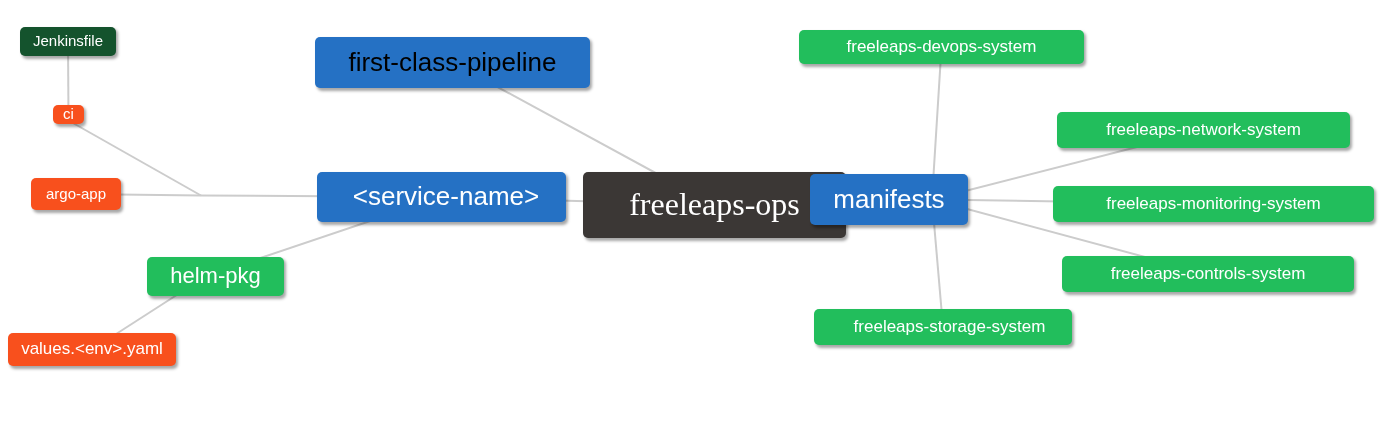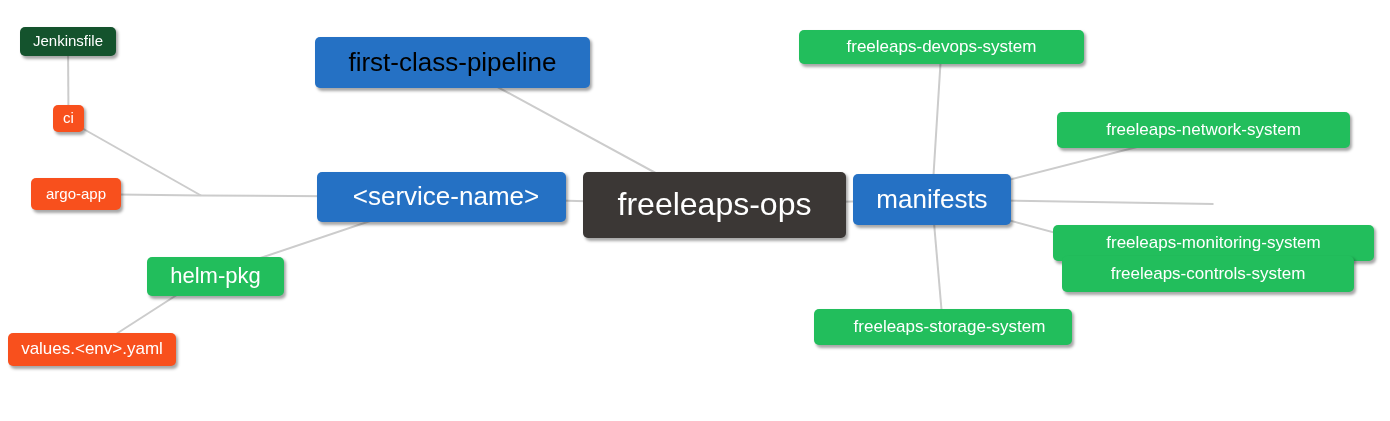--- a/index.html
+++ b/index.html
@@ -57,51 +57,51 @@
       <line x1="932" y1="199.5" x2="941.5" y2="47" stroke="#cccccc" stroke-width="2"></line>
       <line x1="932" y1="199.5" x2="1203.5" y2="130" stroke="#cccccc" stroke-width="2"></line>
       <line x1="932" y1="199.5" x2="1213.5" y2="204" stroke="#cccccc" stroke-width="2"></line>
       <line x1="932" y1="199.5" x2="1208" y2="274" stroke="#cccccc" stroke-width="2"></line>
       <line x1="932" y1="199.5" x2="943" y2="327" stroke="#cccccc" stroke-width="2"></line>
     </svg>
 
 <div class="node" style="left: 20px; top: 27px; width: 96px; height: 29px; background: #14532d; font-size: 15px; color: rgb(255, 255, 255);">
       <span>Jenkinsfile</span>
     </div>
-    <div class="node" style="left: 53px; top: 105px; width: 31px; height: 27px; background: rgb(248, 80, 29); font-size: 15px; color: rgb(255, 255, 255);">
+    <div class="node" style="left: 53px; top: 105px; width: 31px; height: 19px; background: rgb(248, 80, 29); font-size: 15px; color: rgb(255, 255, 255);">
       <span>ci</span>
     </div>
     <div class="node" style="left: 31px; top: 178px; width: 90px; height: 32px; background: rgb(248, 80, 29); font-size: 15px; color: rgb(255, 255, 255);">
       <span>argo-app</span>
     </div>
     <div class="node" style="left: 147px; top: 257px; width: 137px; height: 39px; background: rgb(34, 190, 92); font-size: 22px; color: rgb(255, 255, 255);">
       <span>helm-pkg</span>
     </div>
     <div class="node" style="left: 8px; top: 333px; width: 168px; height: 33px; background: rgb(248, 80, 29); font-size: 17px; color: rgb(255, 255, 255);">
       <span>values.&lt;env&gt;.yaml</span>
     </div>
     <div class="node" style="left: 315px; top: 37px; width: 275px; height: 51px; background: rgb(37, 113, 196); font-size: 26px; color: #000000;">
       <span>first-class-pipeline</span>
     </div>
     <div class="node" style="left: 317px; top: 172px; width: 249px; height: 50px; background: rgb(37, 113, 196); font-size: 26px; color: rgb(255, 255, 255); padding-left: 9px;">
       <span>&lt;service-name&gt;</span>
     </div>
-    <div class="node" style="left: 583px; top: 172px; width: 263px; height: 66px; background: rgb(59, 55, 53); font-size: 32px; color: rgb(255, 255, 255);">
+    <div class="node" style="left: 583px; top: 172px; width: 263px; height: 66px; background: rgb(59, 55, 53); font-size: 32px; color: rgb(255, 255, 255); font-family: Liberation Serif, serif;">
       <span>freeleaps-ops</span>
     </div>
-    <div class="node" style="left: 853px; top: 174px; width: 158px; height: 51px; background: rgb(37, 113, 196); font-size: 26px; color: rgb(255, 255, 255);">
+    <div class="node" style="left: 810px; top: 174px; width: 158px; height: 51px; background: rgb(37, 113, 196); font-size: 26px; color: rgb(255, 255, 255);">
       <span>manifests</span>
     </div>
     <div class="node" style="left: 799px; top: 30px; width: 285px; height: 34px; background: rgb(34, 190, 92); font-size: 17px; color: rgb(255, 255, 255);">
       <span>freeleaps-devops-system</span>
     </div>
     <div class="node" style="left: 1057px; top: 112px; width: 293px; height: 36px; background: rgb(34, 190, 92); font-size: 17px; color: rgb(255, 255, 255);">
       <span>freeleaps-network-system</span>
     </div>
-    <div class="node" style="left: 1053px; top: 186px; width: 321px; height: 36px; background: rgb(34, 190, 92); font-size: 17px; color: rgb(255, 255, 255); margin-top: 39px;">
+    <div class="node" style="left: 1053px; top: 186px; width: 321px; height: 36px; background: rgb(34, 190, 92); font-size: 17px; color: rgb(255, 255, 255);">
       <span>freeleaps-monitoring-system</span>
     </div>
     <div class="node" style="left: 1062px; top: 256px; width: 292px; height: 36px; background: rgb(34, 190, 92); font-size: 17px; color: rgb(255, 255, 255);">
       <span>freeleaps-controls-system</span>
     </div>
     <div class="node" style="left: 814px; top: 309px; width: 258px; height: 36px; background: rgb(34, 190, 92); font-size: 17px; color: rgb(255, 255, 255); padding-left: 13px;">
       <span>freeleaps-storage-system</span>
     </div>
   </div>
 

